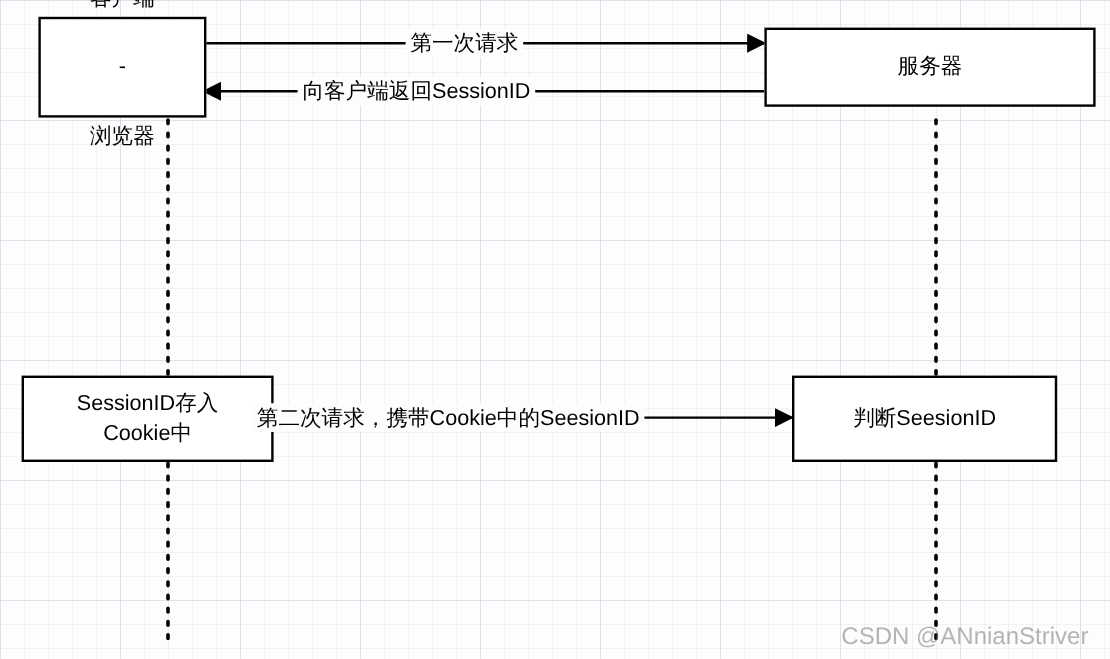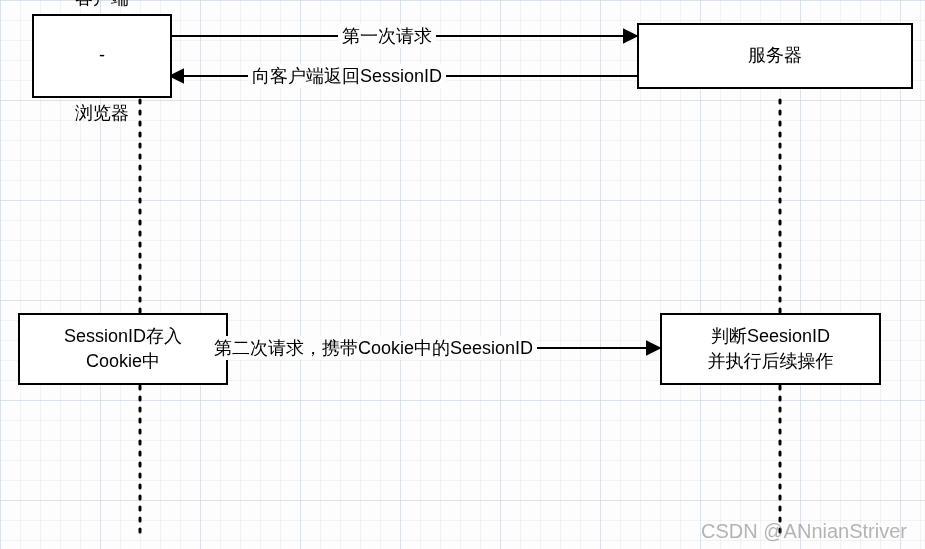--- a/index.html
+++ b/index.html
@@ -90,20 +90,19 @@
   <span>服务器</span>
 </div>
 
 <div class="node" style="left:18px; top:313px; width:210px; height:72px;">
   <span>SessionID存入</span>
   <span>Cookie中</span>
 </div>
 
 <div class="node" style="left:660px; top:313px; width:221px; height:72px;">
   <span>判断SeesionID</span>
-  <span>并执行后续操作</span>
 </div>
 
 <div class="edge-label" style="left:338px; top:24px;font-family:Liberation Serif, serif;">第一次请求</div>
 <div class="edge-label" style="left:248px; top:64px;">向客户端返回SessionID</div>
 <div class="edge-label" style="left:210px; top:336px;">第二次请求，携带Cookie中的SeesionID</div>
 
 <div class="watermark">CSDN @ANnianStriver</div>
 
 </body></html>

